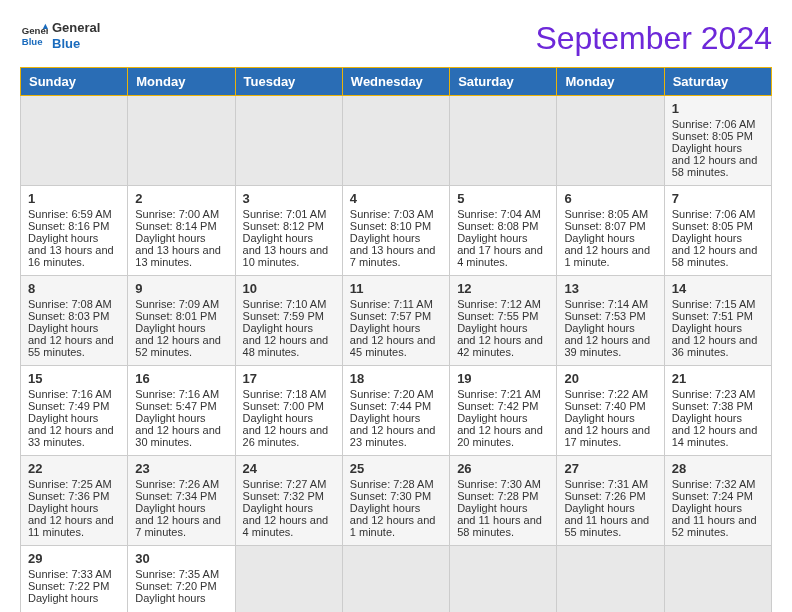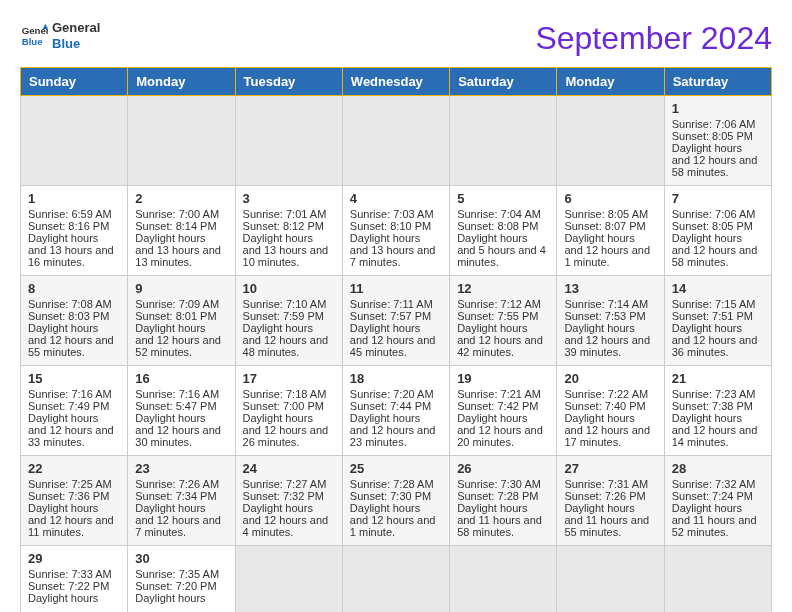--- a/index.html
+++ b/index.html
@@ -157,21 +157,21 @@
         <span>Sunrise: 7:03 AM</span><br>
         <span>Sunset: 8:10 PM</span><br>
         <span>Daylight hours</span><br>
         <span>and 13 hours and 7 minutes.</span>
       </td>
         <td>
         <span class="day-num">5</span>
         <span>Sunrise: 7:04 AM</span><br>
         <span>Sunset: 8:08 PM</span><br>
         <span>Daylight hours</span><br>
-        <span>and 5 hours and 4 minutes.</span>
+        <span>and 17 hours and 4 minutes.</span>
       </td>
         <td>
         <span class="day-num">6</span>
         <span>Sunrise: 8:05 AM</span><br>
         <span>Sunset: 8:07 PM</span><br>
         <span>Daylight hours</span><br>
         <span>and 12 hours and 1 minute.</span>
       </td>
         <td>
         <span class="day-num">7</span>

